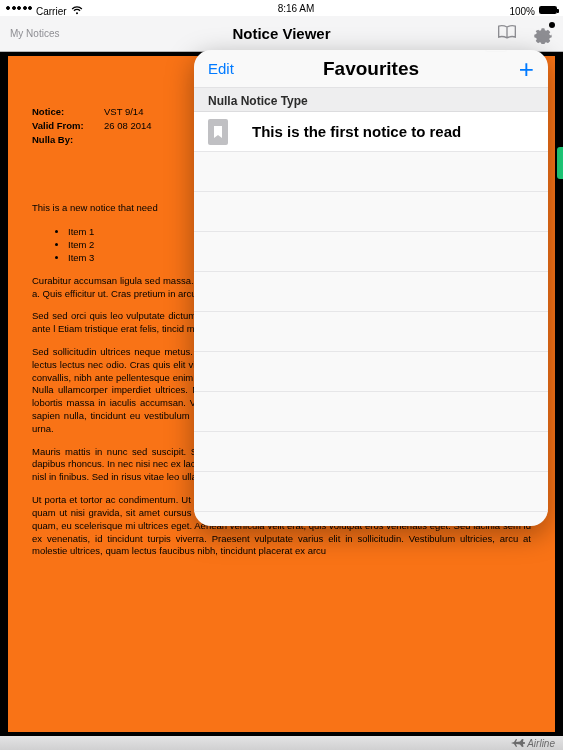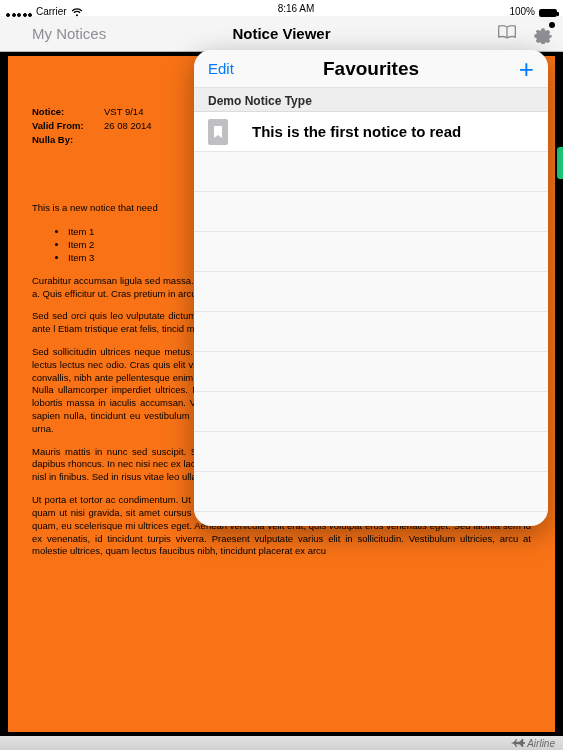--- a/index.html
+++ b/index.html
@@ -1,32 +1,32 @@
 <!DOCTYPE html>
 <html><head>
 <meta charset="utf-8">
 <style>
   * { box-sizing: border-box; margin: 0; padding: 0; }
   html, body { width: 563px; height: 750px; overflow: hidden; font-family: -apple-system, "Helvetica Neue", Helvetica, Arial, sans-serif; }
   body { background: #fff; position: relative; }
 
   
   .status-bar { height: 16px; display: flex; align-items: center; justify-content: space-between; padding: 0 6px; font-size: 10px; color: #000; }
-  .status-left, .status-right { display: flex; align-items: flex-end; gap: 4px; margin-top: 7px; }
+  .status-left, .status-right { display: flex; align-items: flex-start; gap: 4px; margin-top: 7px; }
   .status-center { font-weight: 500; }
   .sig-dots { display: flex; gap: 1.5px; }
   .sig-dots span { width: 4px; height: 4px; border-radius: 50%; border: 0.6px solid #000; }
   .sig-dots span.f { background: #000; }
   .bat { display:inline-block; width: 18px; height: 8px; border:1px solid #000; border-radius:1.5px; position:relative;}
   .bat::after{content:'';position:absolute;right:-3px;top:2px;width:2px;height:4px;background:#000;border-radius:0 1px 1px 0;}
   .bat i{display:block;background:#000;width:100%;height:100%;}
 
   
   .nav-bar { height: 36px; background: #f5f5f6; border-bottom: 1px solid #b4b4b6; display: flex; align-items: center; justify-content: space-between; padding: 0 10px; }
-  .nav-left { color: #8e8e93; font-size: 15px; margin-left: 22px; }
+  .nav-left { color: #8e8e93; font-size: 10px; }
   .nav-title { font-weight: 600; font-size: 15px; color: #000; position:absolute; left:50%; transform:translateX(-50%); }
   .nav-right { display:flex; align-items:center; gap:16px; }
   .icon-book { width:20px; height:16px; }
   .icon-gear { width:20px; height:20px; position:relative; }
   .gear-badge{position:absolute;width:6px;height:6px;border-radius:50%;background:#000;top:-2px;right:-2px;}
 
   
   .doc-outer { position:absolute; top:52px; left:0; right:0; bottom:14px; background:#000; }
   .doc-page { position:absolute; left:8px; right:8px; top:4px; bottom:4px; background:#f97316; padding: 50px 24px 20px 24px; font-size: 9.5px; color:#000; overflow:hidden; }
   .meta-row { display:flex; margin-bottom:3px; }
@@ -136,21 +136,21 @@
     </svg>
   <span>Airline</span>
 </div>
 
 <div class="popover">
   <div class="pop-header">
     <span class="pop-edit">Edit</span>
     <span class="pop-title">Favourites</span>
     <span class="pop-plus">+</span>
   </div>
-  <div class="pop-section">Demo Notice Type</div>
+  <div class="pop-section">Nulla Notice Type</div>
   <div class="pop-row">
     <span class="icon-wrap">
       <svg width="10" height="14" viewBox="0 0 10 14">
           <path d="M1 1h8v12l-4-3-4 3V1z" fill="#fff"></path>
         </svg>
     </span>
     <span class="txt">This is the first notice to read</span>
   </div>
   <div class="pop-lines">
     <div class="pop-line"></div>

